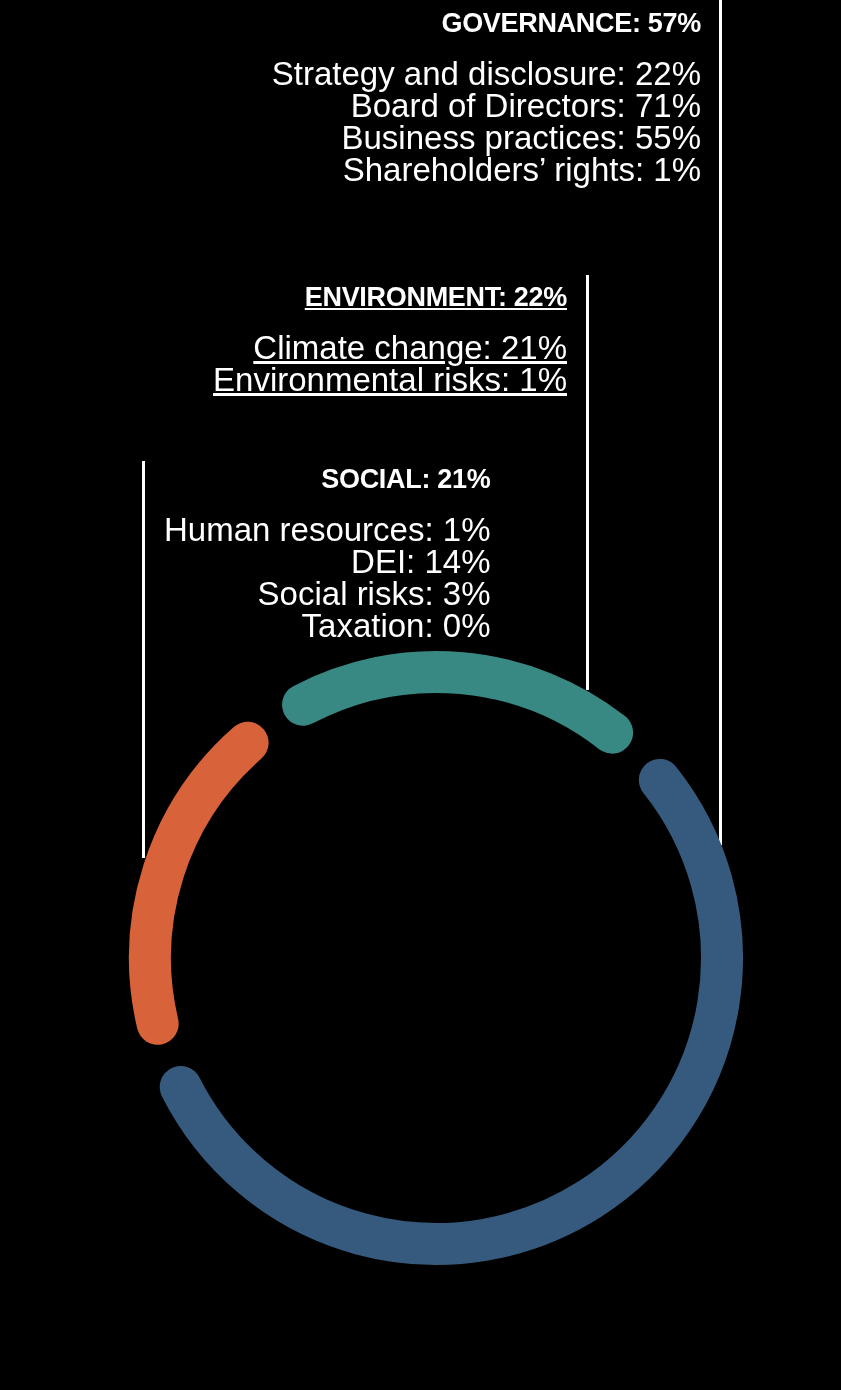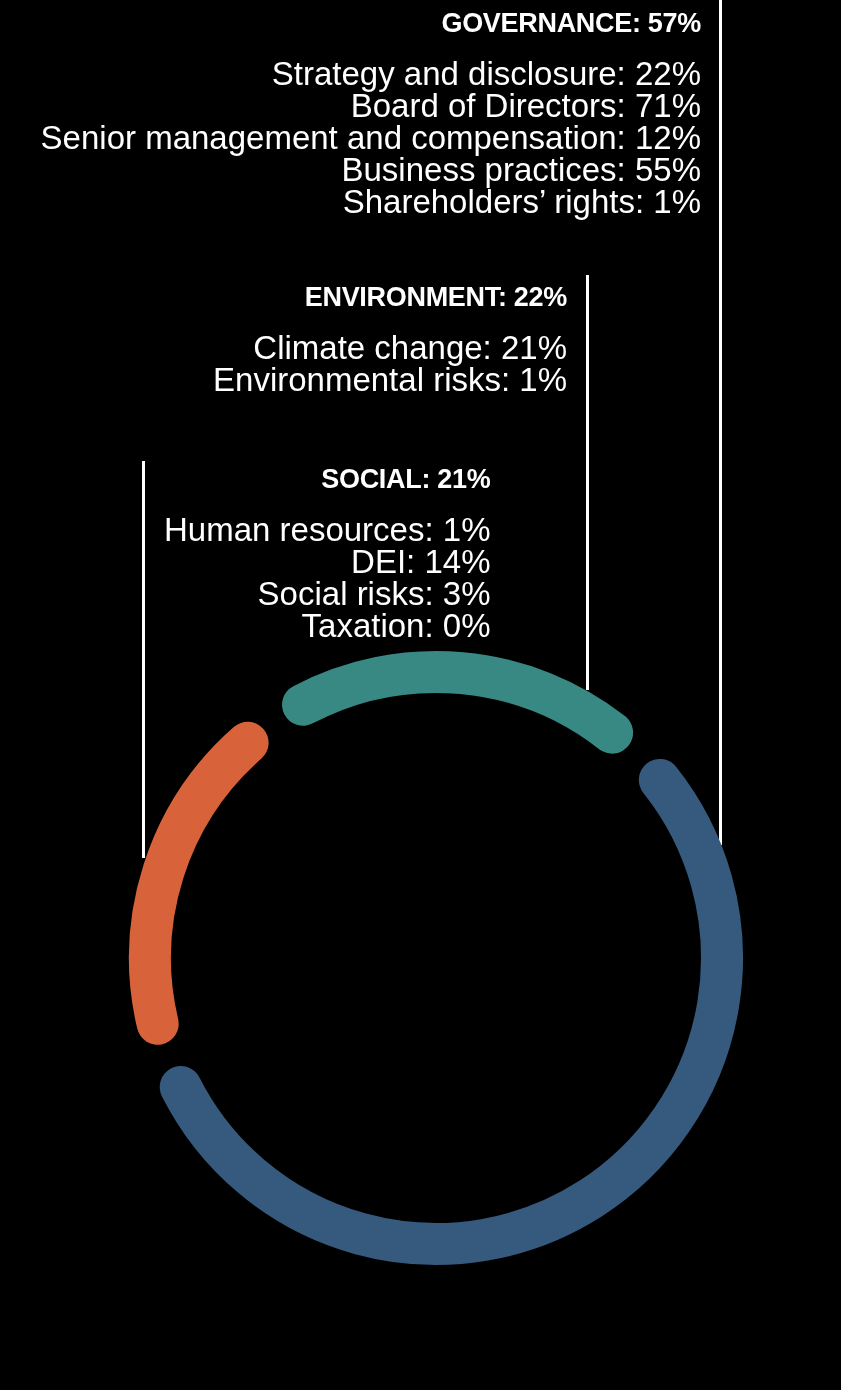--- a/index.html
+++ b/index.html
@@ -61,27 +61,26 @@
 
   <div id="gov-line" class="connector"></div>
   <div id="env-line" class="connector"></div>
   <div id="soc-line" class="connector"></div>
 
   <div class="callout align-right" style="top:6px; right:167px;">
     <div class="callout-title">GOVERNANCE: 57%</div>
     <div class="callout-items">
       <div class="callout-item">Strategy and disclosure: 22%</div>
       <div class="callout-item">Board of Directors: 71%</div>
-      <div class="callout-item">Senior management and compensation: 12%</div>
       <div class="callout-item">Business practices: 55%</div>
       <div class="callout-item">Shareholders’ rights: 1%</div>
     </div>
   </div>
 
-  <div class="callout align-right" style="top:280px; right:301px;">
+  <div class="callout align-right" style="top:280px; right:301px;text-decoration:underline;">
     <div class="callout-title">ENVIRONMENT: 22%</div>
     <div class="callout-items">
       <div class="callout-item">Climate change: 21%</div>
       <div class="callout-item">Environmental risks: 1%</div>
     </div>
   </div>
 
   <div class="callout align-left" style="top:462px; left:137px;text-align:right;">
     <div class="callout-title">SOCIAL: 21%</div>
     <div class="callout-items">

